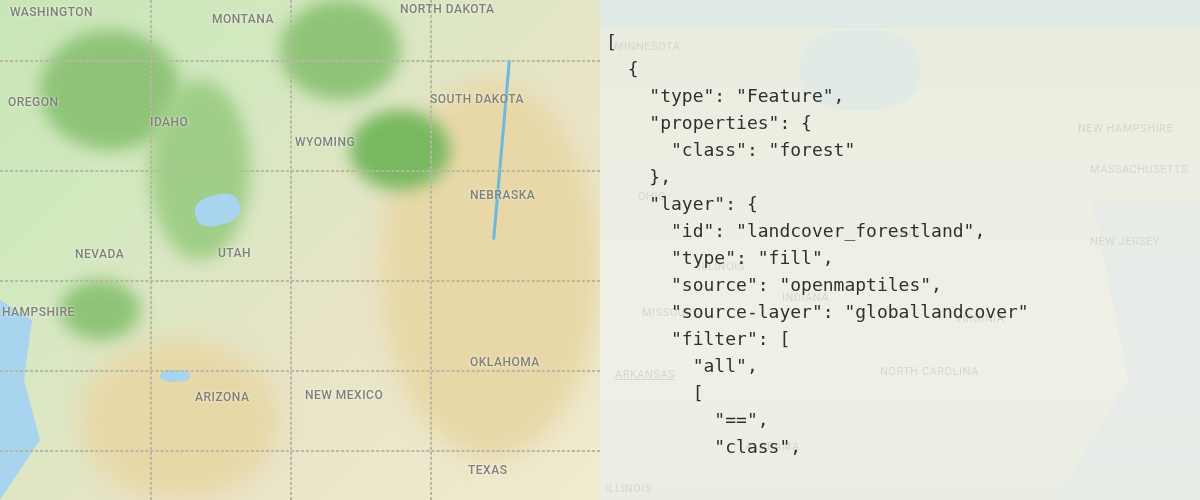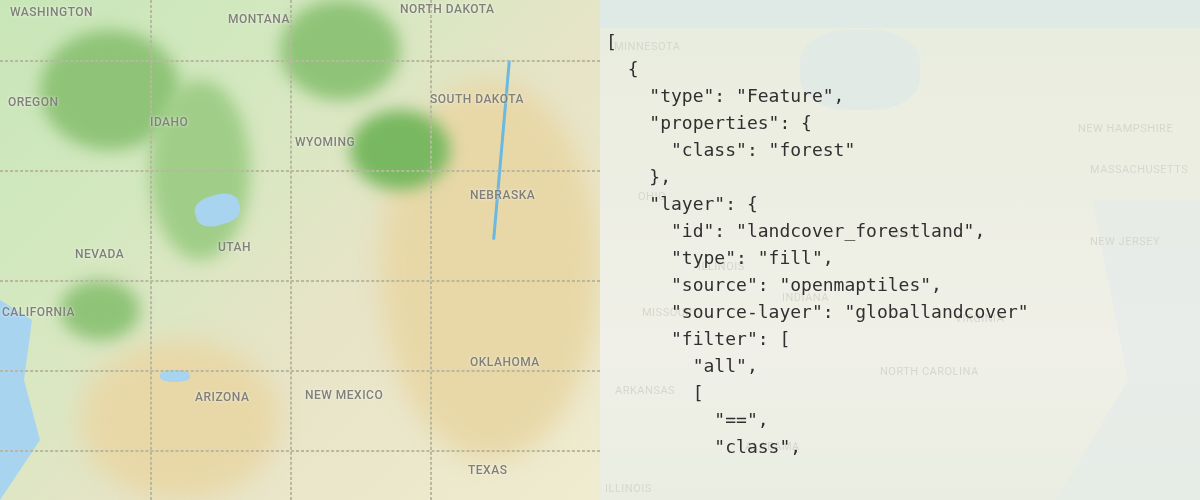--- a/index.html
+++ b/index.html
@@ -168,30 +168,30 @@
     <div class="state-border sb-1"></div>
     <div class="state-border sb-2"></div>
     <div class="state-border sb-3"></div>
     <div class="state-border sb-4"></div>
     <div class="state-border sb-5"></div>
     <div class="state-border sb-6"></div>
     <div class="state-border sb-7"></div>
     <div class="state-border sb-8"></div>
     <div id="states-left-container">
         <div class="state-label" style="left: 10px; top: 5px;">WASHINGTON</div>
-        <div class="state-label" style="left: 228px; top: 12px;">MONTANA</div>
+        <div class="state-label" style="left: 212px; top: 12px;">MONTANA</div>
         <div class="state-label" style="left: 400px; top: 2px;">NORTH DAKOTA</div>
         <div class="state-label" style="left: 8px; top: 95px;">OREGON</div>
         <div class="state-label" style="left: 150px; top: 115px;">IDAHO</div>
         <div class="state-label" style="left: 295px; top: 135px;">WYOMING</div>
         <div class="state-label" style="left: 430px; top: 92px;">SOUTH DAKOTA</div>
         <div class="state-label" style="left: 470px; top: 188px;">NEBRASKA</div>
         <div class="state-label" style="left: 75px; top: 247px;">NEVADA</div>
-        <div class="state-label" style="left: 218px; top: 240px;">UTAH</div>
-        <div class="state-label" style="left: 2px; top: 305px;">CALIFORNIA</div>
+        <div class="state-label" style="left: 218px; top: 246px;">UTAH</div>
+        <div class="state-label" style="left: 2px; top: 305px;">HAMPSHIRE</div>
         <div class="state-label" style="left: 470px; top: 355px;">OKLAHOMA</div>
         <div class="state-label" style="left: 195px; top: 390px;">ARIZONA</div>
         <div class="state-label" style="left: 305px; top: 388px;">NEW MEXICO</div>
         <div class="state-label" style="left: 468px; top: 463px;">TEXAS</div>
       </div>
   </div>
 
   <div class="right-panel">
     <div class="faded-map">
       <div class="faded-water-top"></div>
@@ -202,21 +202,21 @@
           <div class="faded-state" style="left: 478px; top: 122px;">NEW HAMPSHIRE</div>
           <div class="faded-state" style="left: 490px; top: 163px; text-align: right;">MASSACHUSETTS</div>
           <div class="faded-state" style="left: 38px; top: 190px;">OHIO</div>
           <div class="faded-state" style="left: 264px; top: 228px; margin-left: 28px;">OHIO</div>
           <div class="faded-state" style="left: 490px; top: 235px;">NEW JERSEY</div>
           <div class="faded-state" style="left: 98px; top: 260px;">ILLINOIS</div>
           <div class="faded-state" style="left: 182px; top: 291px;">INDIANA</div>
           <div class="faded-state" style="left: 42px; top: 306px;">MISSOURI</div>
           <div class="faded-state" style="left: 355px; top: 312px;">VIRGINIA</div>
           <div class="faded-state" style="left: 280px; top: 365px;">NORTH CAROLINA</div>
-          <div class="faded-state" style="left: 15px; top: 384px;">ARKANSAS</div>
+          <div class="faded-state" style="left: 15px; top: 368px; text-decoration: underline;">ARKANSAS</div>
           <div class="faded-state" style="left: 145px; top: 440px;">ALABAMA</div>
           <div class="faded-state" style="left: 5px; top: 482px;">ILLINOIS</div>
         </div>
     </div>
     <div class="code-overlay" id="code-block">[
   {
     "type": "Feature",
     "properties": {
       "class": "forest"
     },

